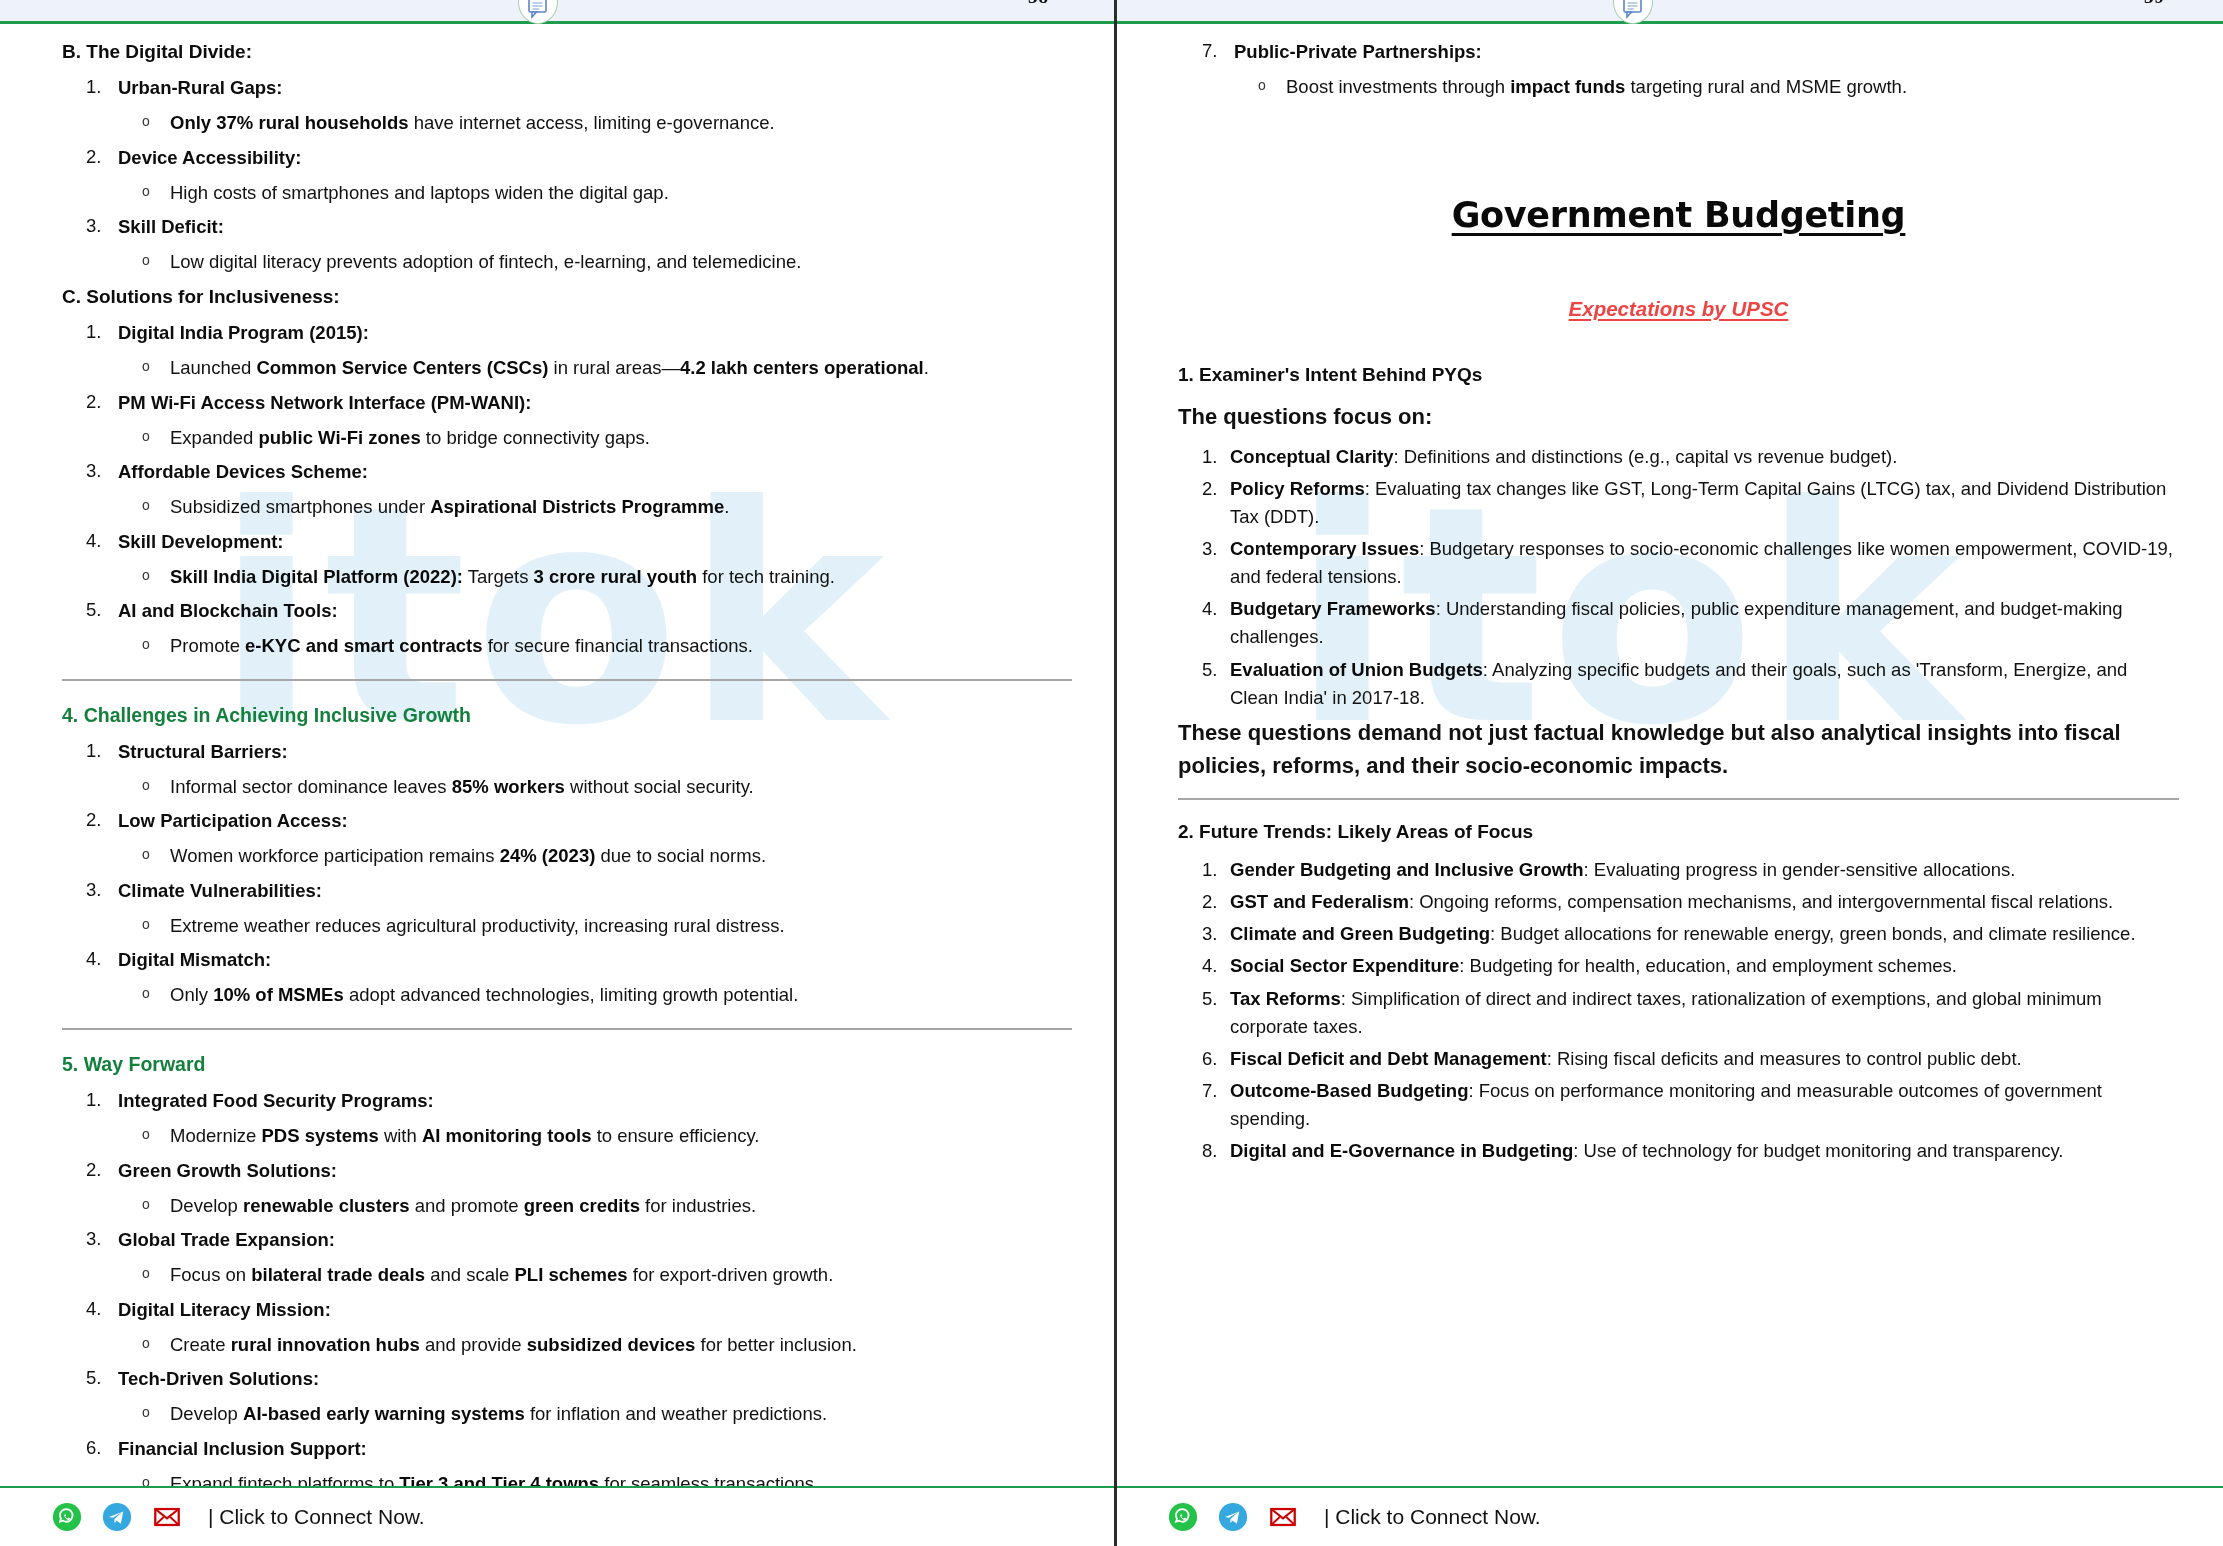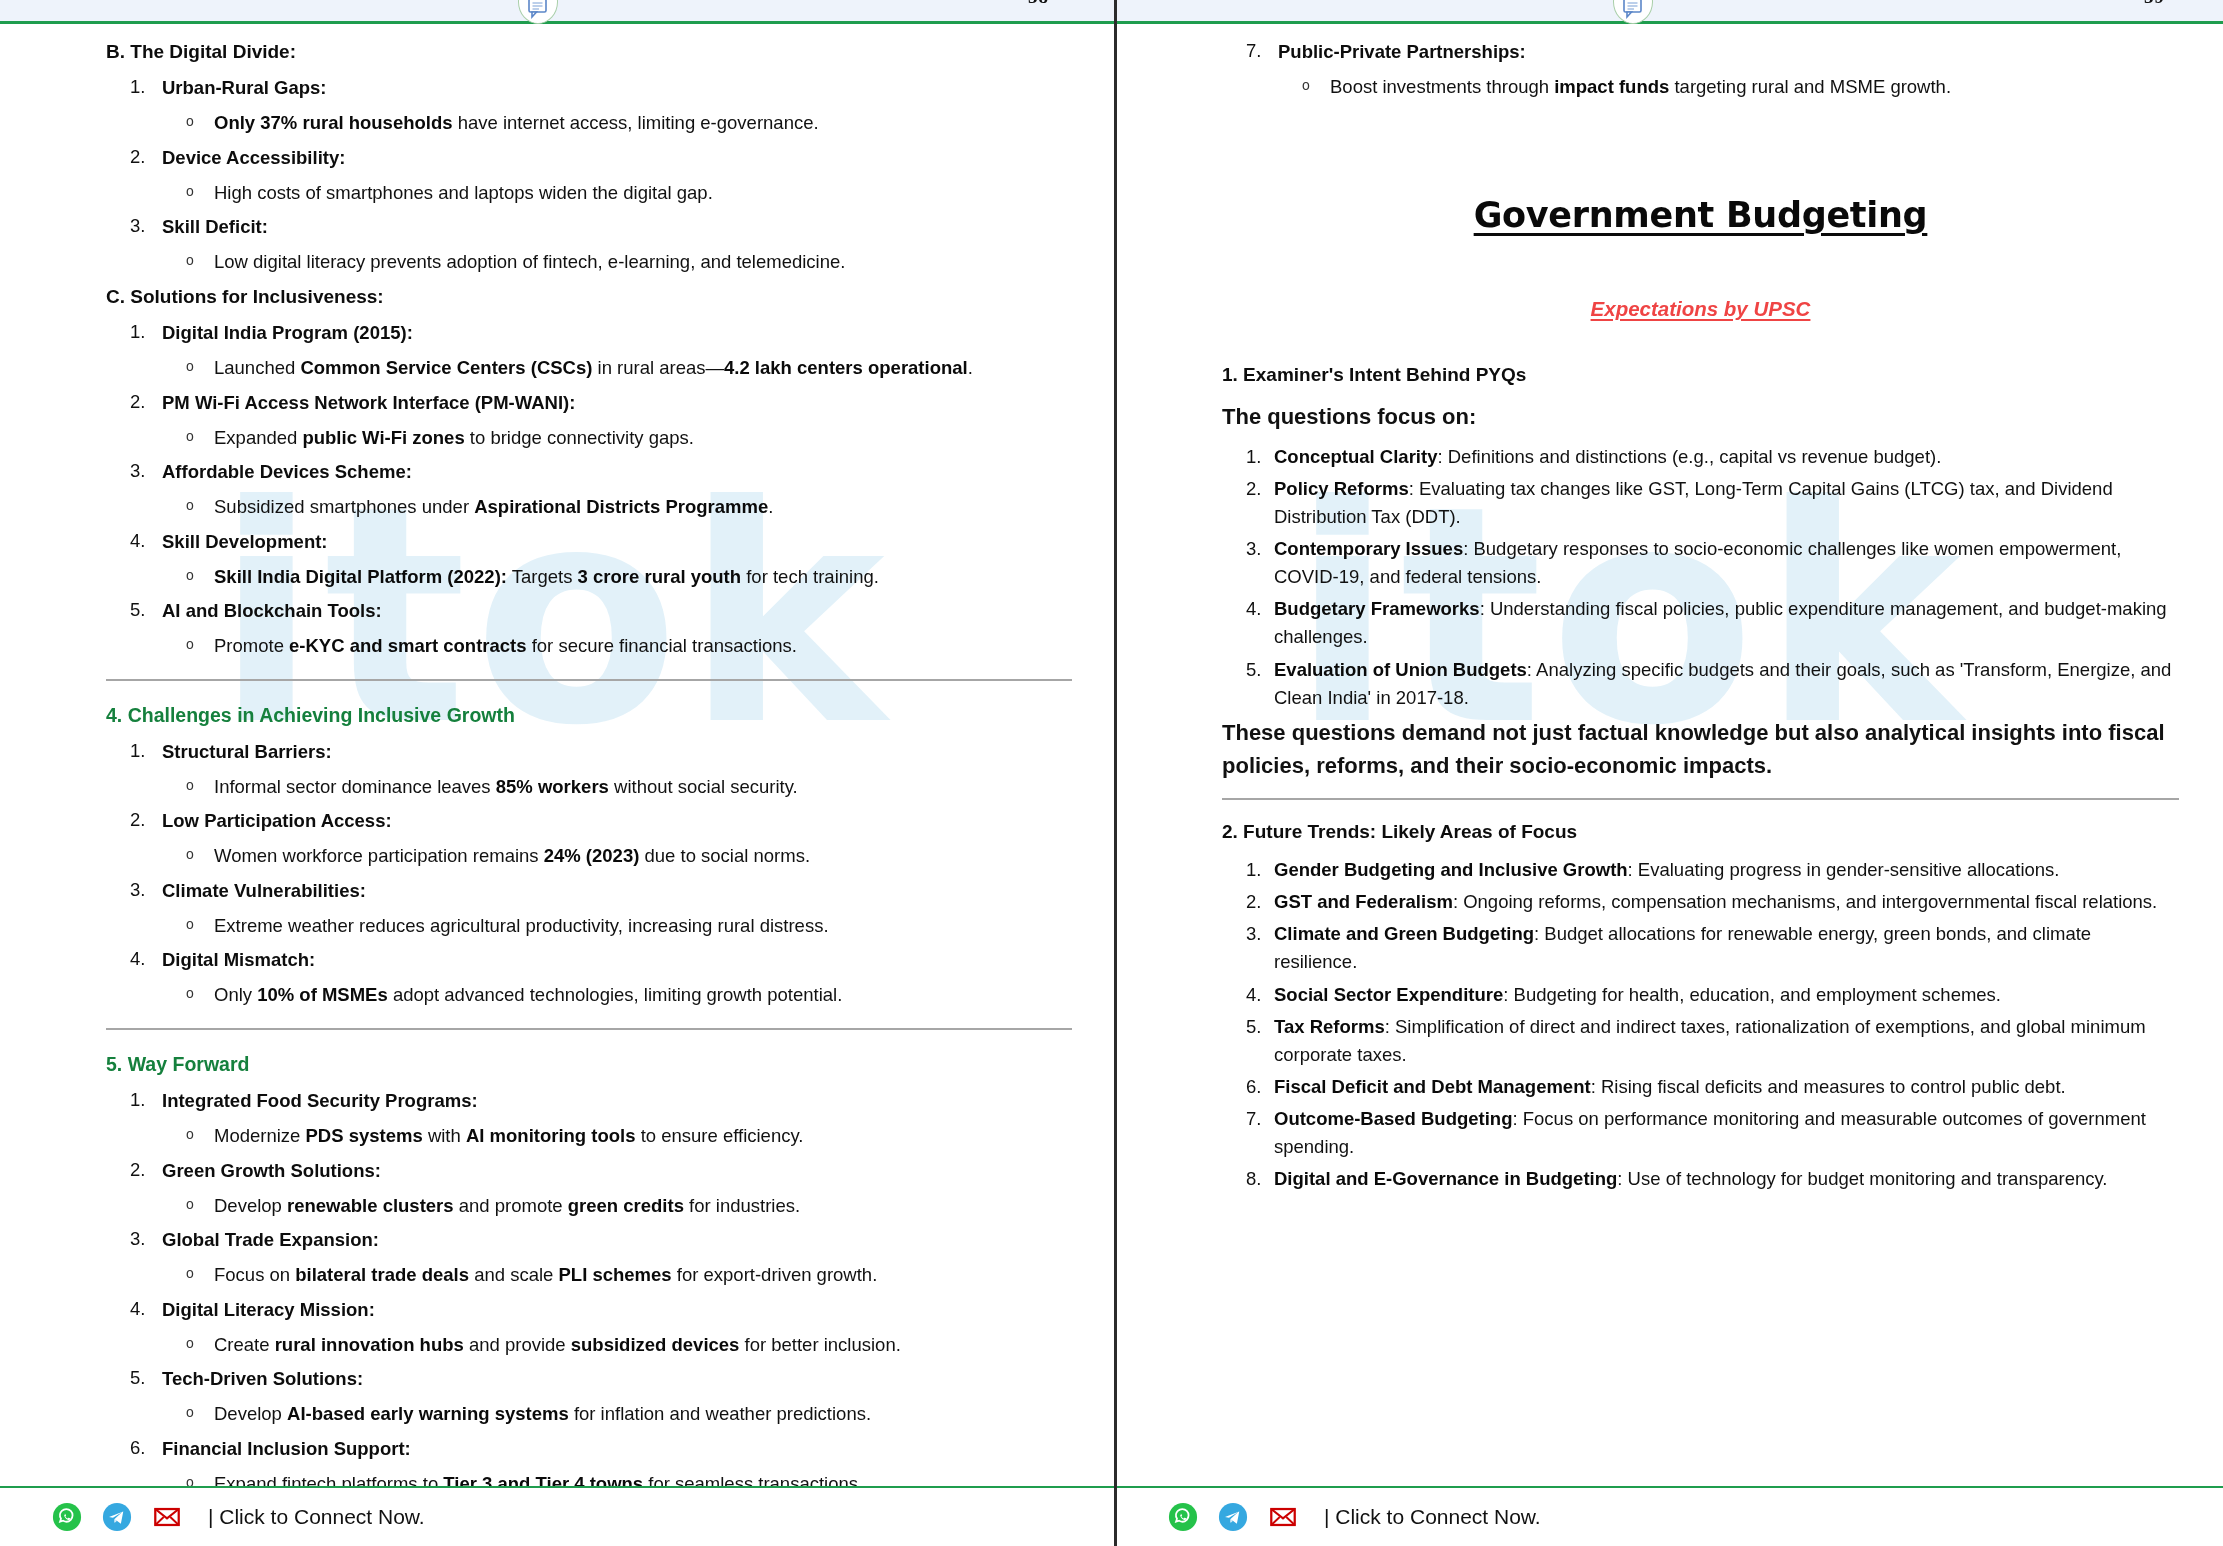--- a/index.html
+++ b/index.html
@@ -104,21 +104,20 @@
   
   .body {
     position: absolute;
     top: 24px; bottom: 60px;
     left: 0; right: 0;
     overflow: hidden;
   }
   .content {
     position: relative;
     z-index: 3;
-    margin-left: 44px;
   }
   .content-left  { padding: 16px 44px 0 62px; }
   .content-right { padding: 16px 44px 0 62px; }
 
   
   .wm {
     position: absolute;
     left: 0; top: 0; width: 100%; height: 100%;
     z-index: 1;
     pointer-events: none;

